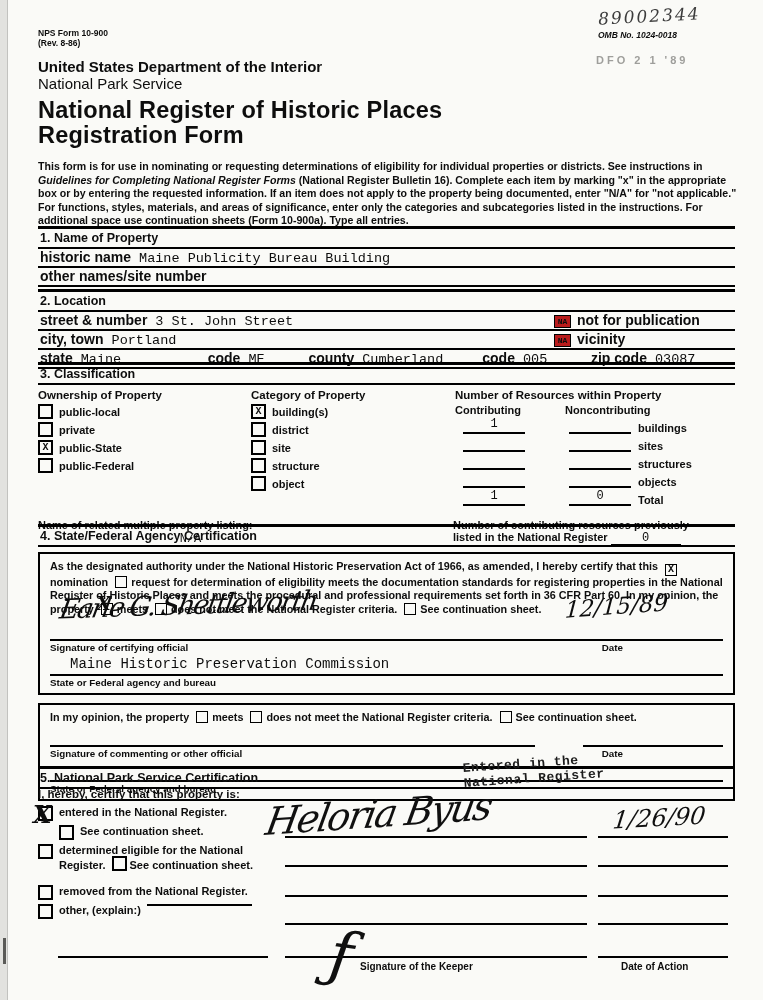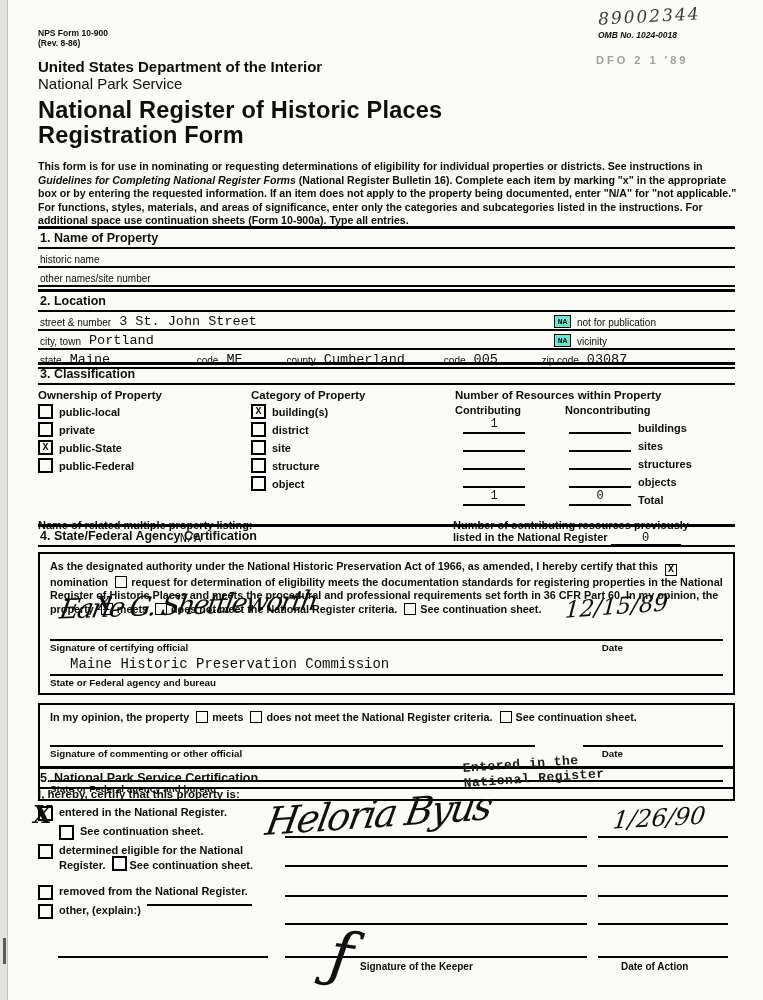--- a/index.html
+++ b/index.html
@@ -18,25 +18,25 @@
   .omb{position:absolute;top:30px;left:598px;font-size:8.5px;font-weight:bold;font-style:italic;}
   .dfo{position:absolute;top:54px;left:596px;font-size:11px;font-weight:bold;letter-spacing:3px;color:#8f8f8c;opacity:.85;}
   .dept{position:absolute;top:58px;left:38px;font-size:15px;line-height:17px;}
   .title{position:absolute;top:98px;left:38px;font-size:23.5px;font-weight:bold;line-height:25px;letter-spacing:.2px;}
   .intro{position:absolute;top:160px;left:38px;width:699px;font-size:10.6px;font-weight:bold;line-height:13.6px;}
 
   
   .sec{position:absolute;left:38px;width:697px;}
   .shead{border-top:3.5px solid #000;border-bottom:2px solid #000;font-weight:bold;font-size:12.5px;padding:2px 0 2px 2px;}
   .frow{display:flex;align-items:flex-end;border-bottom:2.2px solid #000;min-height:16px;padding-bottom:1px;}
-  .flabel{font-weight:normal;font-size:10px;white-space:nowrap;padding:0 8px 0 2px;}
+  .flabel{font-weight:bold;font-size:14px;white-space:nowrap;padding:0 8px 0 2px;}
   .fvalue{font-size:13.5px;line-height:13px;}
   .spacer{flex:1;}
   .nabox{display:inline-flex;align-items:center;justify-content:center;width:15px;height:11px;
-         border:1.5px solid #000;font:bold 8px "Liberation Mono",monospace;margin-right:4px;background:#5eead4;}
+         border:1.5px solid #000;font:bold 8px "Liberation Mono",monospace;margin-right:4px;background:#b91c1c;}
   .cb{display:inline-flex;align-items:center;justify-content:center;width:11px;height:11px;border:2px solid #000;
       font:bold 10px "Liberation Mono",monospace;flex:none;}
   .cbrow{display:flex;align-items:center;gap:6px;font-weight:bold;font-size:11px;margin:3px 0;}
   .handx{position:absolute;font-family:"DejaVu Serif",serif;font-style:italic;font-weight:bold;}
 
   
   .cols{display:flex;margin-top:4px;}
   .colhead{font-weight:bold;font-size:11.5px;margin-bottom:3px;}
   .res-grid{font-size:11px;font-weight:bold;}
   .res-heads{display:flex;margin-bottom:2px;}
@@ -95,20 +95,21 @@
     <div>National Register of Historic Places</div>
     <div>Registration Form</div>
   </div>
 
   <div class="intro"><span>This form is for use in nominating or requesting determinations of eligibility for individual properties or districts. See instructions in </span><i>Guidelines for Completing National Register Forms</i><span> (National Register Bulletin 16). Complete each item by marking "x" in the appropriate box or by entering the requested information. If an item does not apply to the property being documented, enter "N/A" for "not applicable." For functions, styles, materials, and areas of significance, enter only the categories and subcategories listed in the instructions. For additional space use continuation sheets (Form 10-900a). Type all entries.</span></div>
 
   <div class="sec" style="top:226px;">
     <div class="shead">1. Name of Property</div>
     <div class="frow">
       <span class="flabel">historic name</span>
+      <span class="fvalue mono">Maine Publicity Bureau Building</span>
     </div>
     <div class="frow">
       <span class="flabel">other names/site number</span>
       <span class="fvalue mono"></span>
     </div>
   </div>
 
   <div class="sec" style="top:289px;">
     <div class="shead">2. Location</div>
     <div class="frow">

